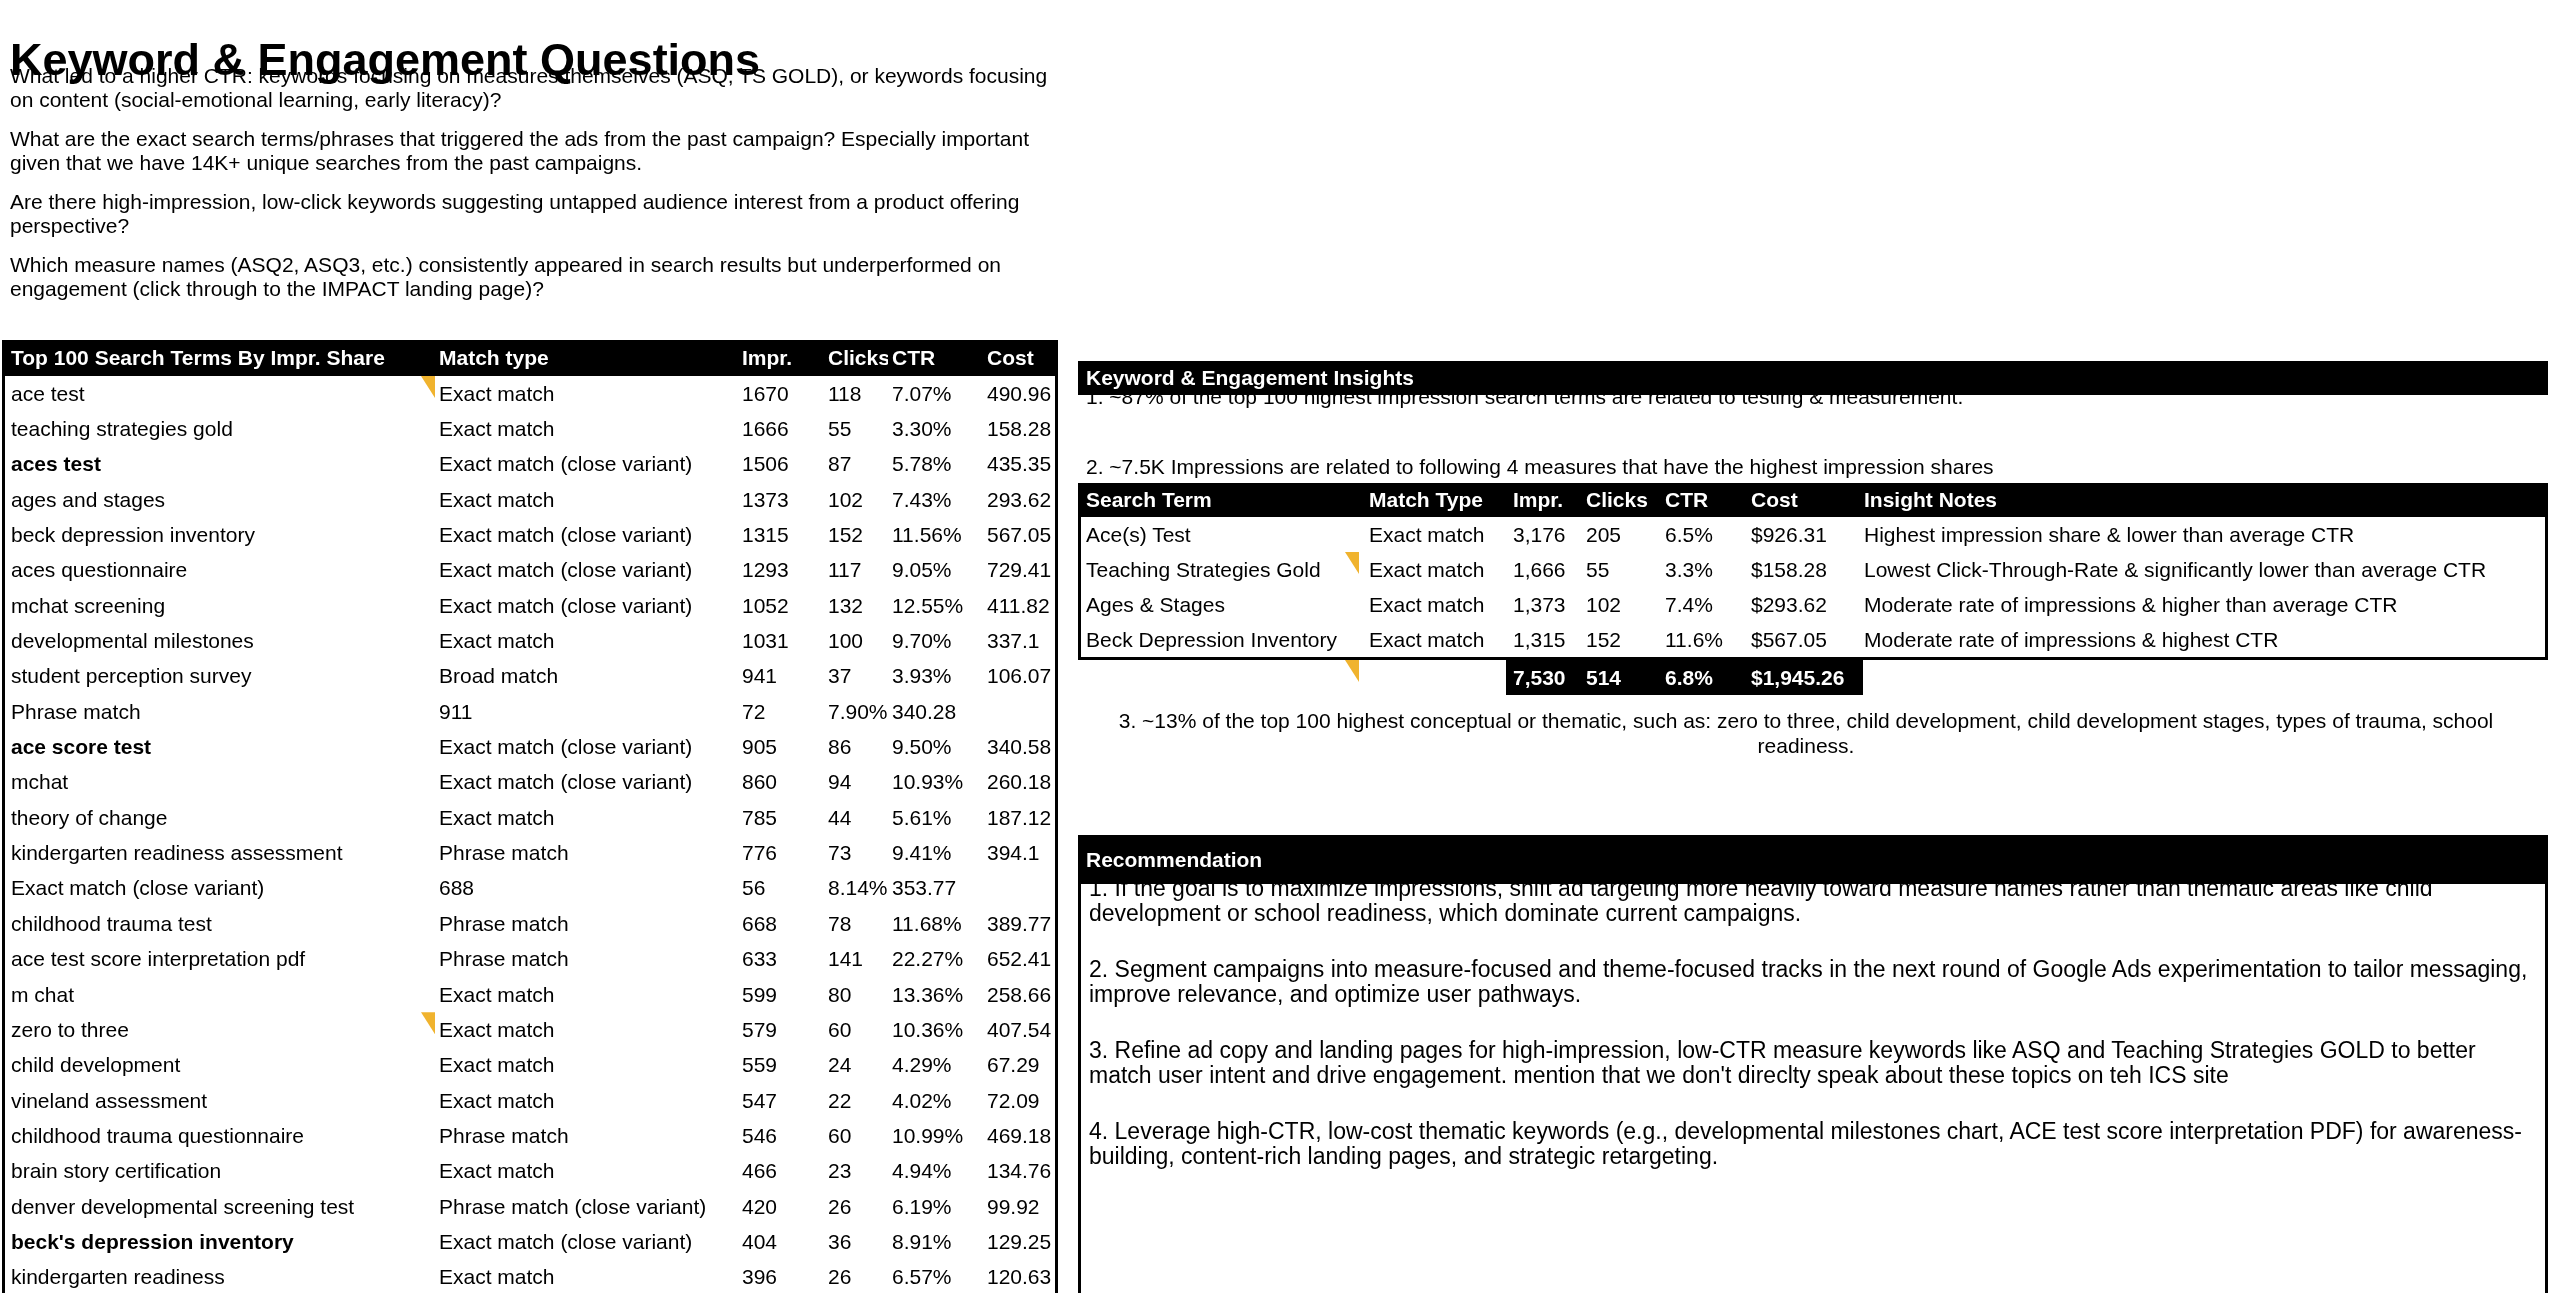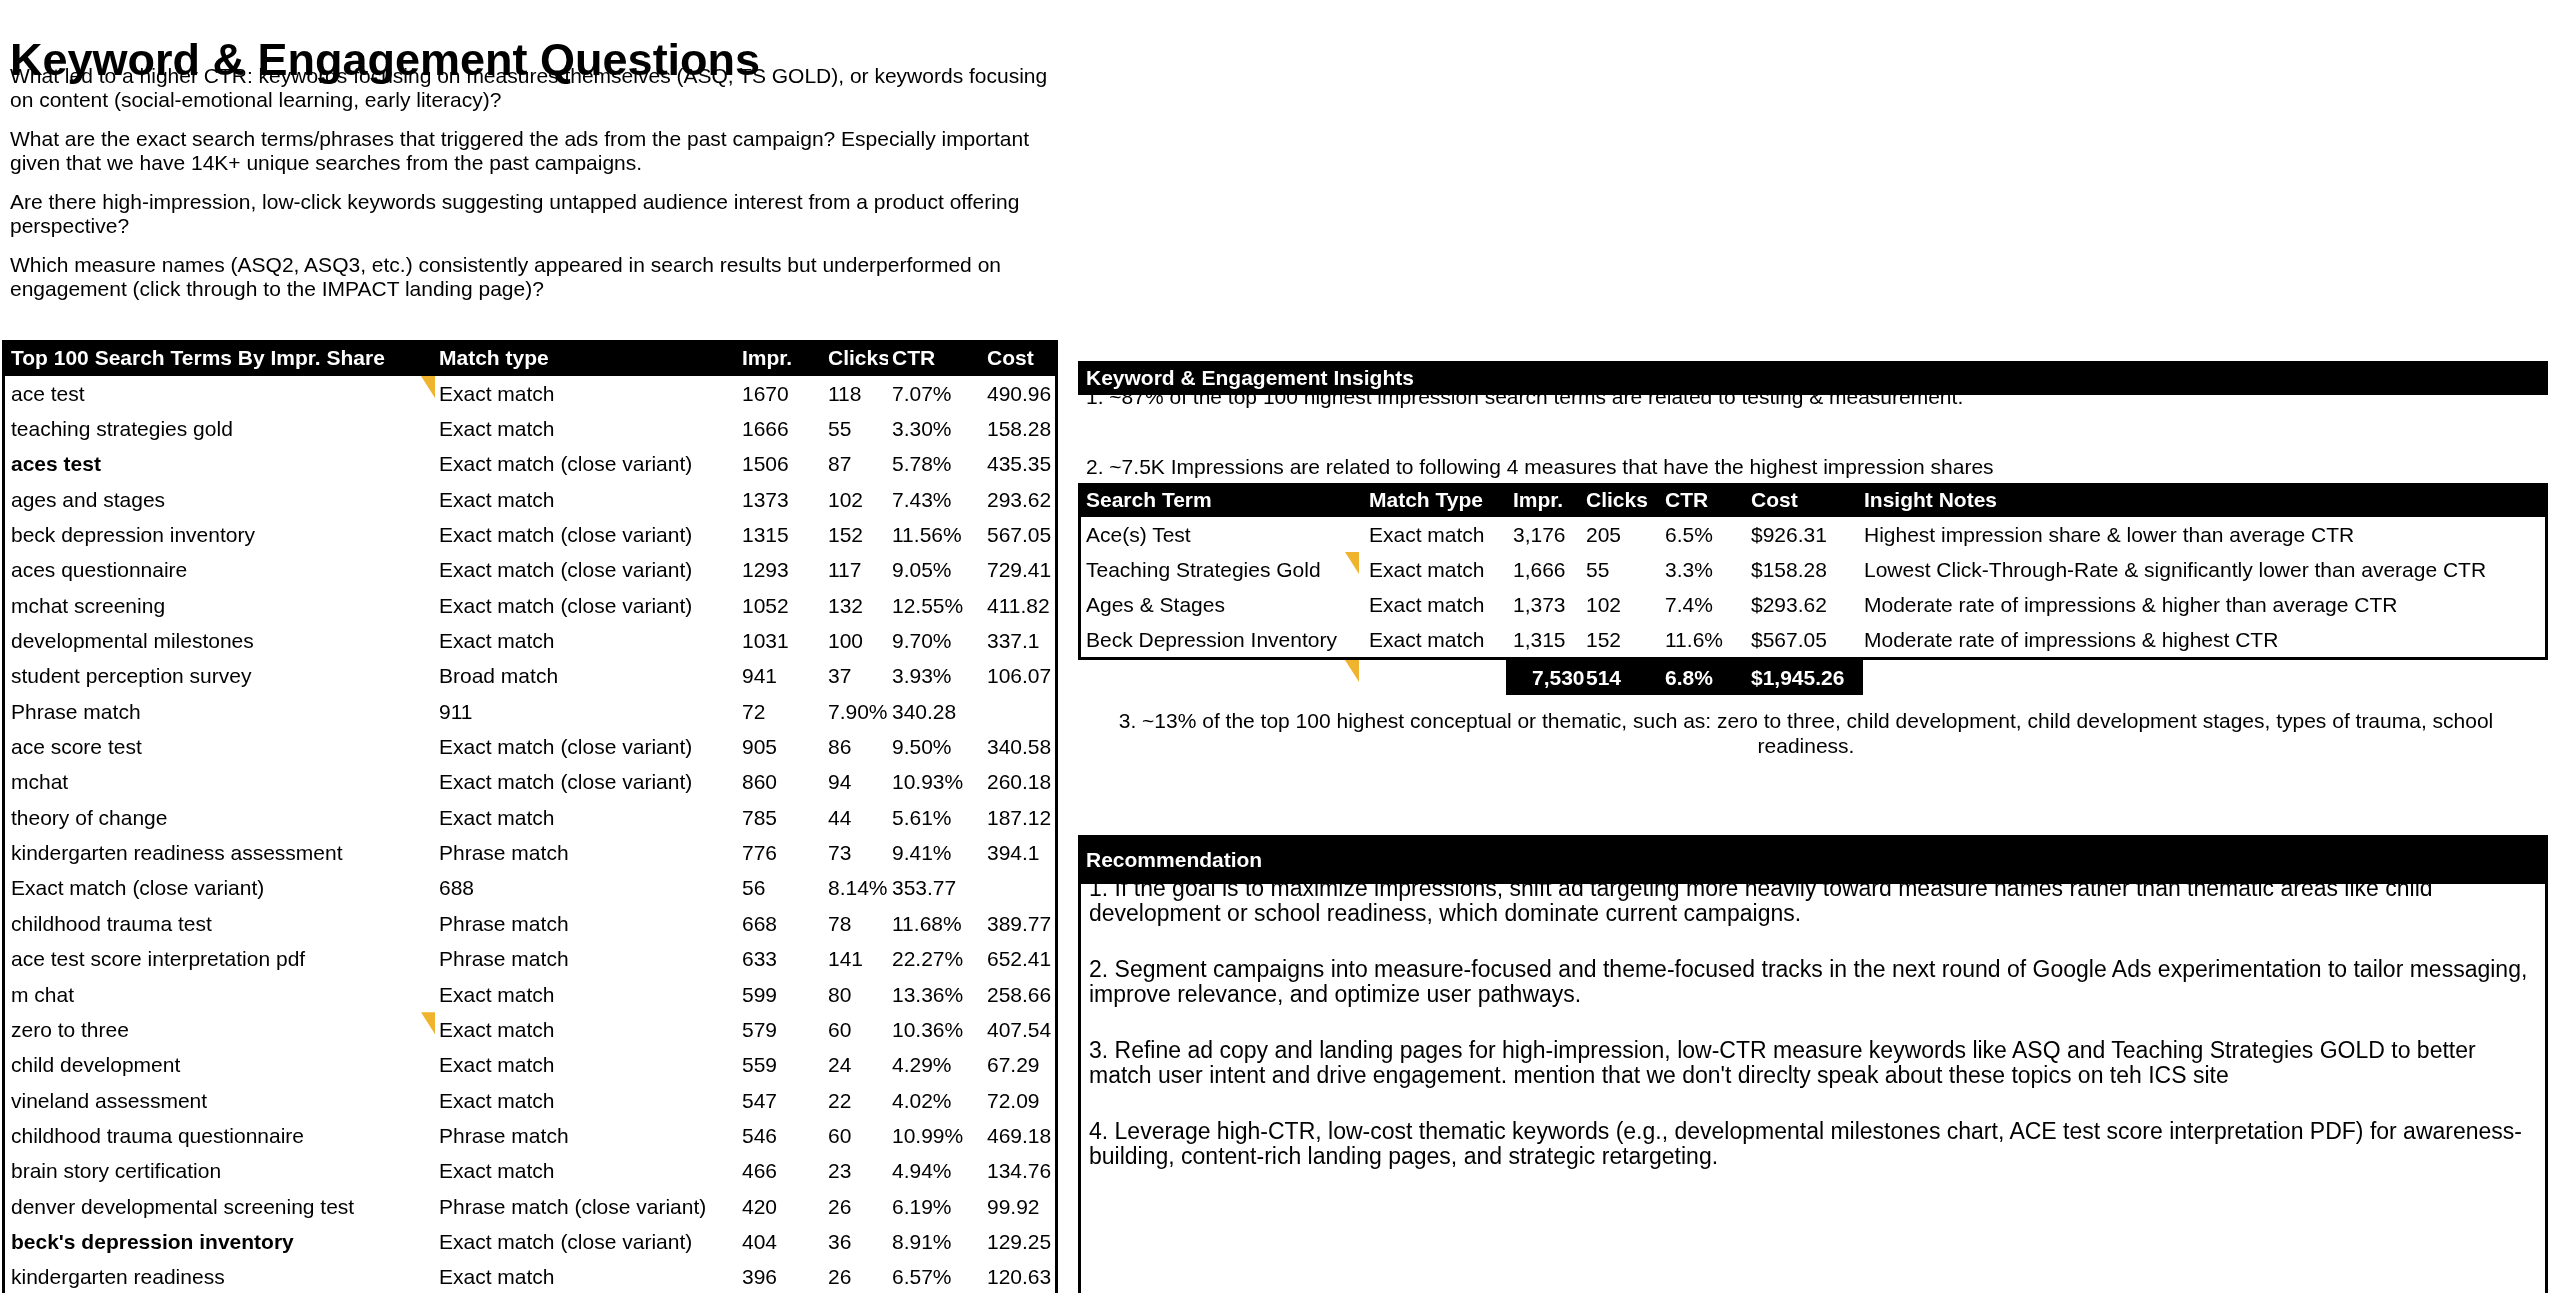--- a/index.html
+++ b/index.html
@@ -75,21 +75,21 @@
   .totals-row{
     position:absolute;left:1078px;top:660px;width:1470px;height:35px;
   }
   .totals-black{
     position:absolute;left:428px;top:0;width:357px;height:35px;background:#000;
   }
   .totals-row span{
     position:absolute;top:0;height:35px;display:flex;align-items:center;
     color:#fff;font-weight:bold;font-size:21px;
   }
-  .tv-impr{left:454px;} .tv-clicks{left:508px;} .tv-ctr{left:587px;} .tv-cost{left:673px;}
+  .tv-impr{left:435px;} .tv-clicks{left:508px;} .tv-ctr{left:587px;} .tv-cost{left:673px;}
   .totals-tri{position:absolute;left:267px;top:0;}
   
   .rec-box{
     position:absolute;left:1078px;top:870px;width:1470px;height:423px;
     border-left:3px solid #000;border-right:3px solid #000;
     box-sizing:border-box;
     padding:6px 10px 0 8px;font-size:23px;line-height:25px;
   }
   .rec-box p{margin:0 0 31px 0;}
 </style>
@@ -223,21 +223,21 @@
       <div class="lt-grid">
         <span>Phrase match</span>
         <span>911</span>
         <span>72</span>
         <span>7.90%</span>
         <span>340.28</span>
       </div>
 
       <div class="lt-grid">
         <span>
-          <b style="font-weight:normal">ace score test</b>
+          <b style="font-weight:bold">ace score test</b>
         </span>
         <span>Exact match (close variant)</span>
         <span>905</span>
         <span>86</span>
         <span>9.50%</span>
         <span>340.58</span>
       </div>
 
       <div class="lt-grid">
         <span>

